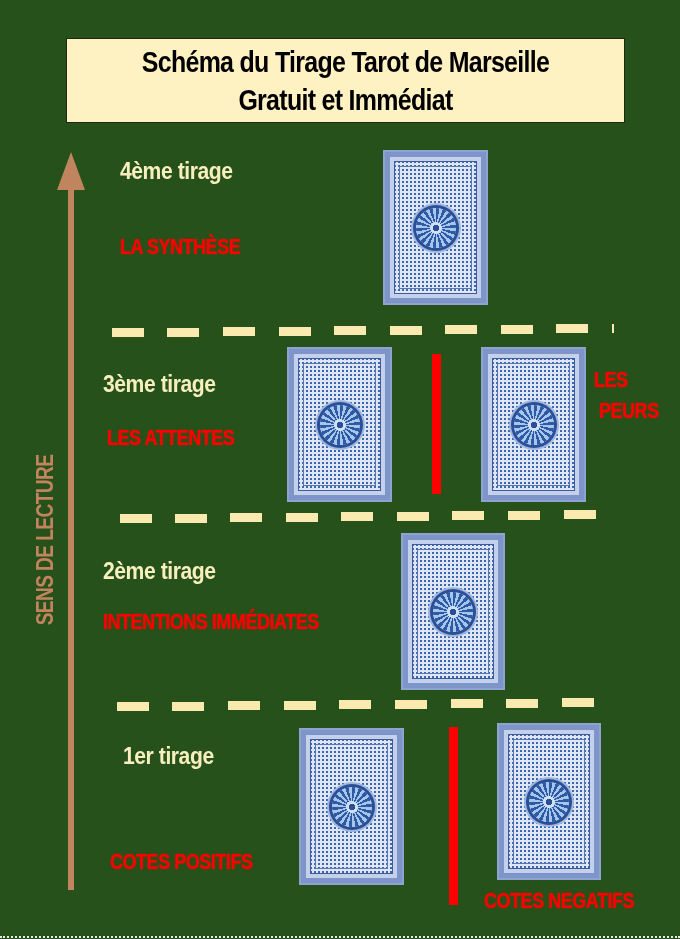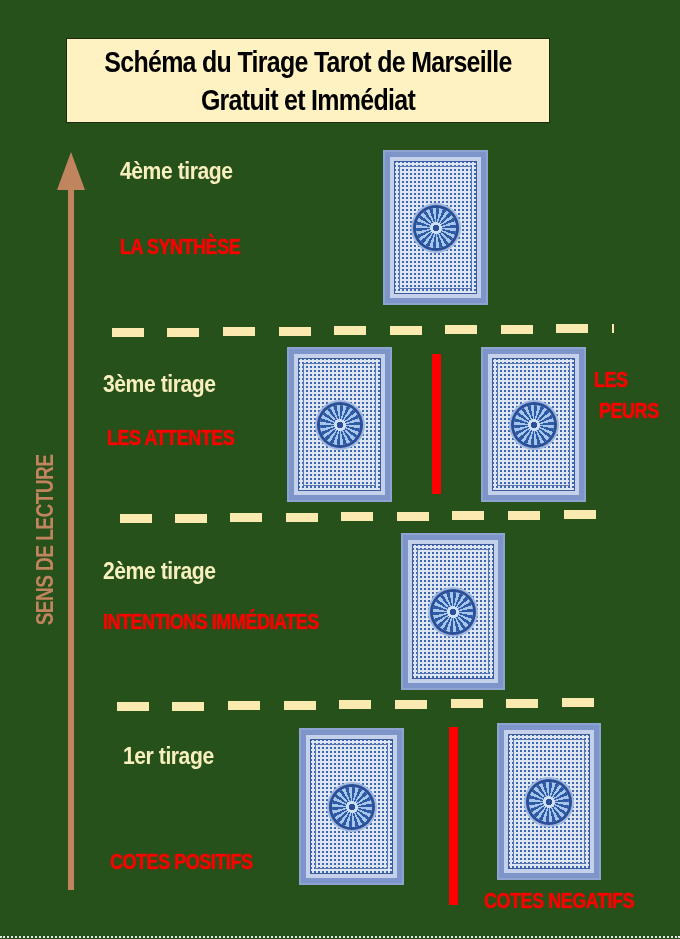--- a/index.html
+++ b/index.html
@@ -4,21 +4,21 @@
 <style>
   html, body { margin: 0; padding: 0; }
   body {
     width: 680px; height: 939px;
     background: #27511a;
     position: relative; overflow: hidden;
     font-family: "Liberation Sans", "DejaVu Sans", sans-serif;
   }
   .abs { position: absolute; }
   .title-box {
-    left: 66px; top: 38px; width: 484px; height: 85px;
+    left: 66px; top: 38px; width: 559px; height: 85px;
     background: #fff2c2; border: 1px solid #1c2a12;
     text-align: center; box-sizing: border-box;
   }
   .title-line {
     display: block; color: #000; font-weight: bold;
     font-family: "Liberation Sans Narrow", "Liberation Sans", sans-serif;
     font-size: 29px; line-height: 38px; letter-spacing: -0.8px;
     transform: scaleX(0.86); transform-origin: center;
   }
   .title-line.first { margin-top: 4px; }

